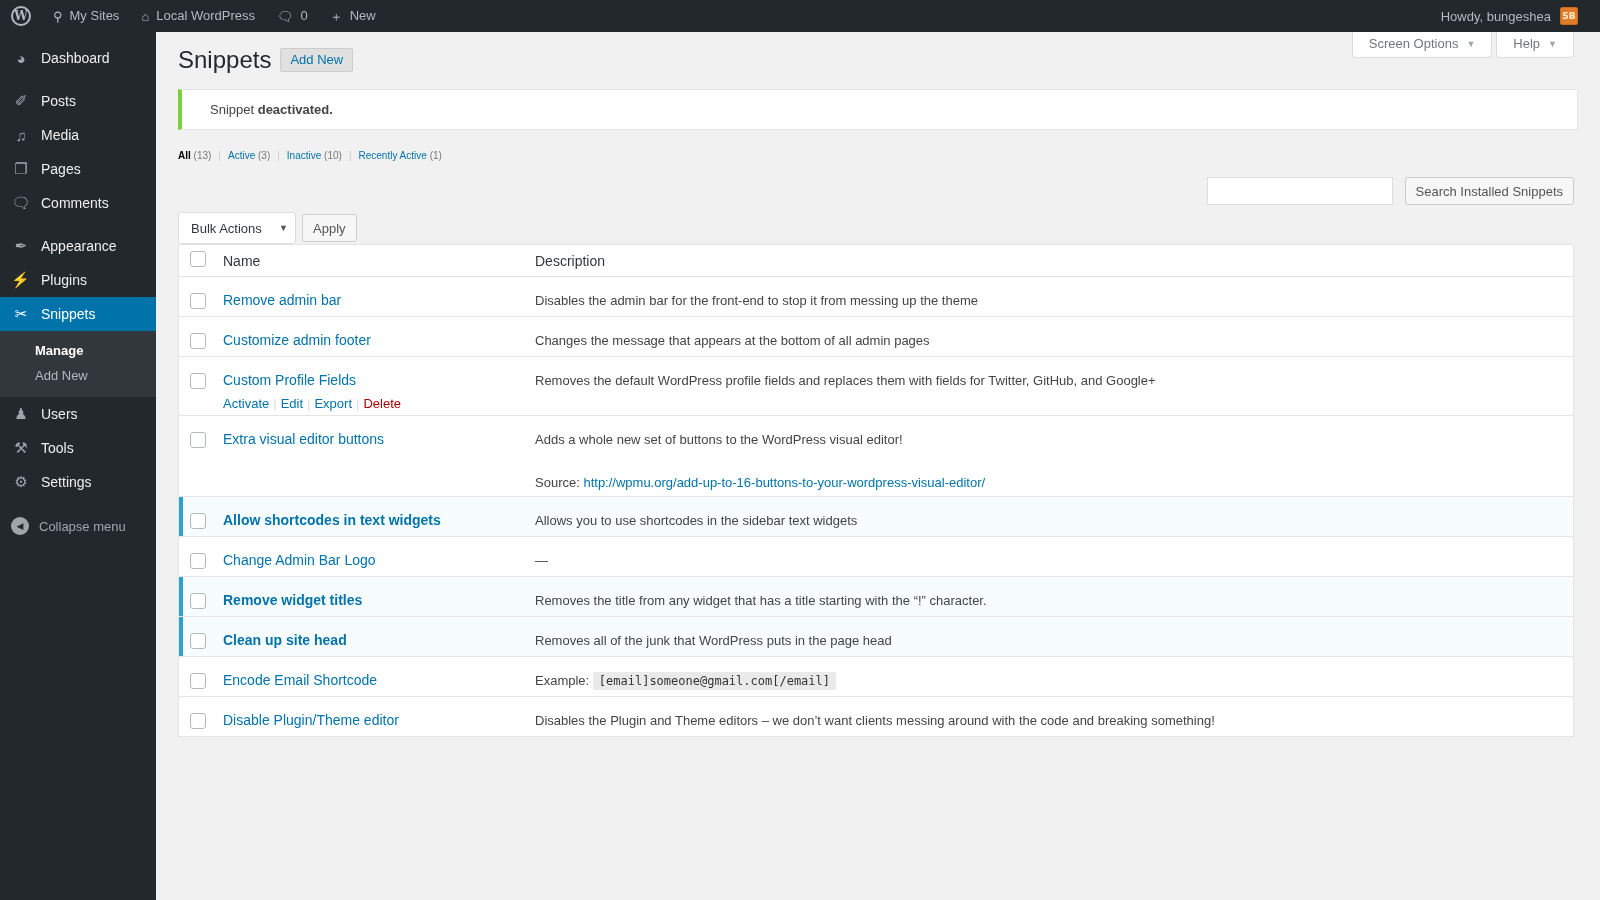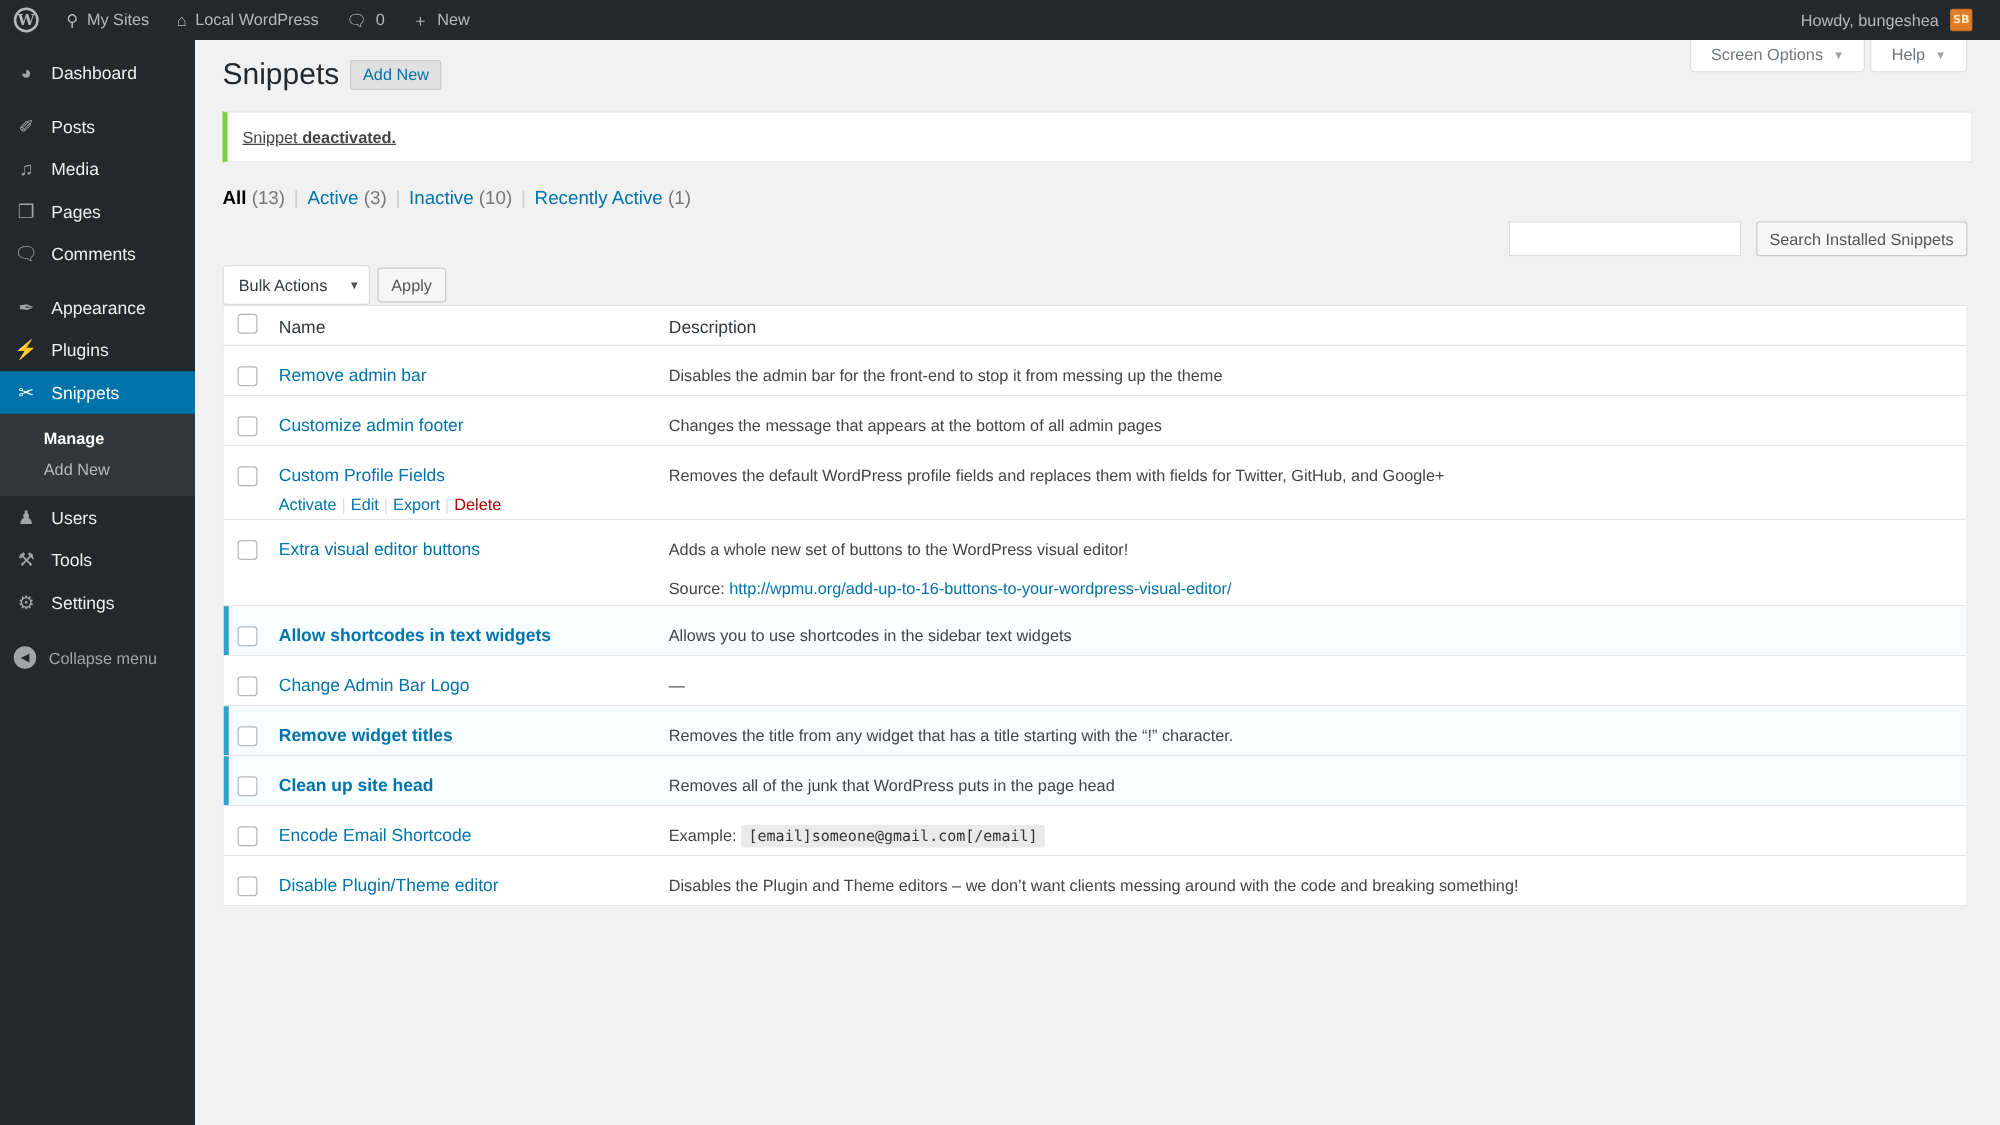--- a/index.html
+++ b/index.html
@@ -110,25 +110,25 @@
   }
   .add-new-btn{
     background:#e0e0e0; border:1px solid #ccc; border-radius:2px;
     color:#0073aa; font-size:13px; padding:3px 9px 4px 9px;
     line-height:15px;
   }
 
   .notice{
     margin:14px 22px 0 22px;
     background:#fff; border:1px solid #e5e5e5; border-left:4px solid #7ad03a;
-    padding:12px 12px; font-size:13px; color:#444;text-decoration:underline;
+    padding:12px 28px; font-size:13px; color:#444;
   }
 
   .subsubsub{
-    margin:20px 0 0 22px; font-size:15px; color:#666;
+    margin:20px 0 0 22px; font-size:10px; color:#666;
     display:flex; align-items:center; gap:0px; float:left;
   }
   .subsubsub a{ color:#0073aa; text-decoration:none; }
   .subsubsub a.current{ color:#000; font-weight:600; }
   .subsubsub .cnt{ color:#777; }
   .subsubsub .sep{ color:#ccc; margin:0 7px; }
 
   .search-box{
     position:absolute; top:145px; right:26px;
     display:flex; align-items:flex-end; gap:12px;margin-left:16px;
@@ -206,21 +206,21 @@
     background:#2ea2cc;
   }
   .row .col-cb{ padding-top:2px; }
   .snip-name{ color:#0073aa; font-size:14px; line-height:18px; text-decoration:none; }
   .row.active .snip-name{ font-weight:bold; }
   .row-actions{ margin-top:7px; font-size:13px; color:#ddd; }
   .row-actions a{ color:#0073aa; text-decoration:none; }
   .row-actions a.del{ color:#a00; }
   .row-actions .sep{ color:#ddd; margin:0 4px; }
   .desc-line{ font-size:13px; color:#444; line-height:19px; }
-  .desc-line + .desc-line{ margin-top:12px; }
+  .desc-line + .desc-line{ margin-top:24px; }
   .desc-link{ color:#0073aa; text-decoration:none; }
   code.inline{
     font-family:"DejaVu Sans Mono", monospace;
     background:#eaeaea; padding:2px 6px; font-size:12px; color:#333;
     border-radius:2px;
   }
 </style>
 </head>
 <body>
 

